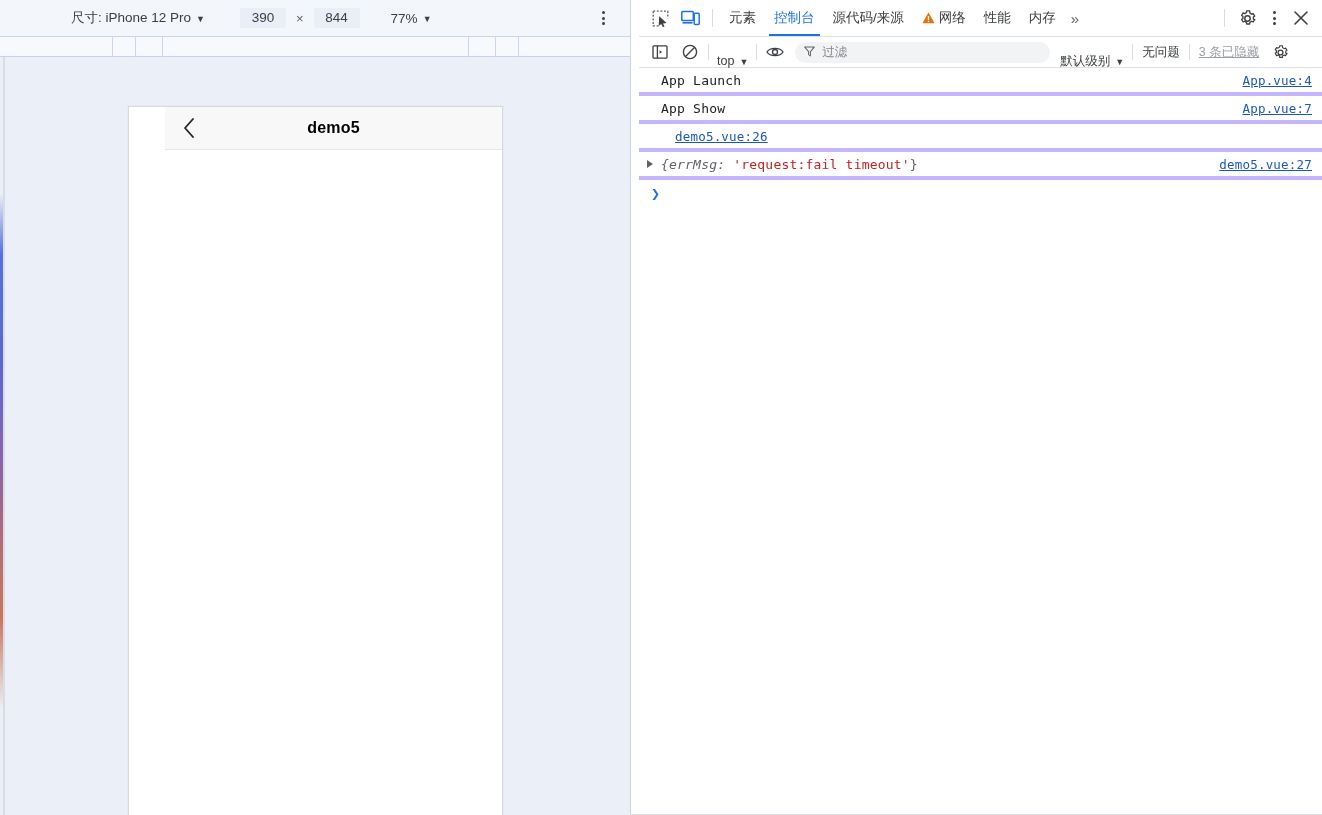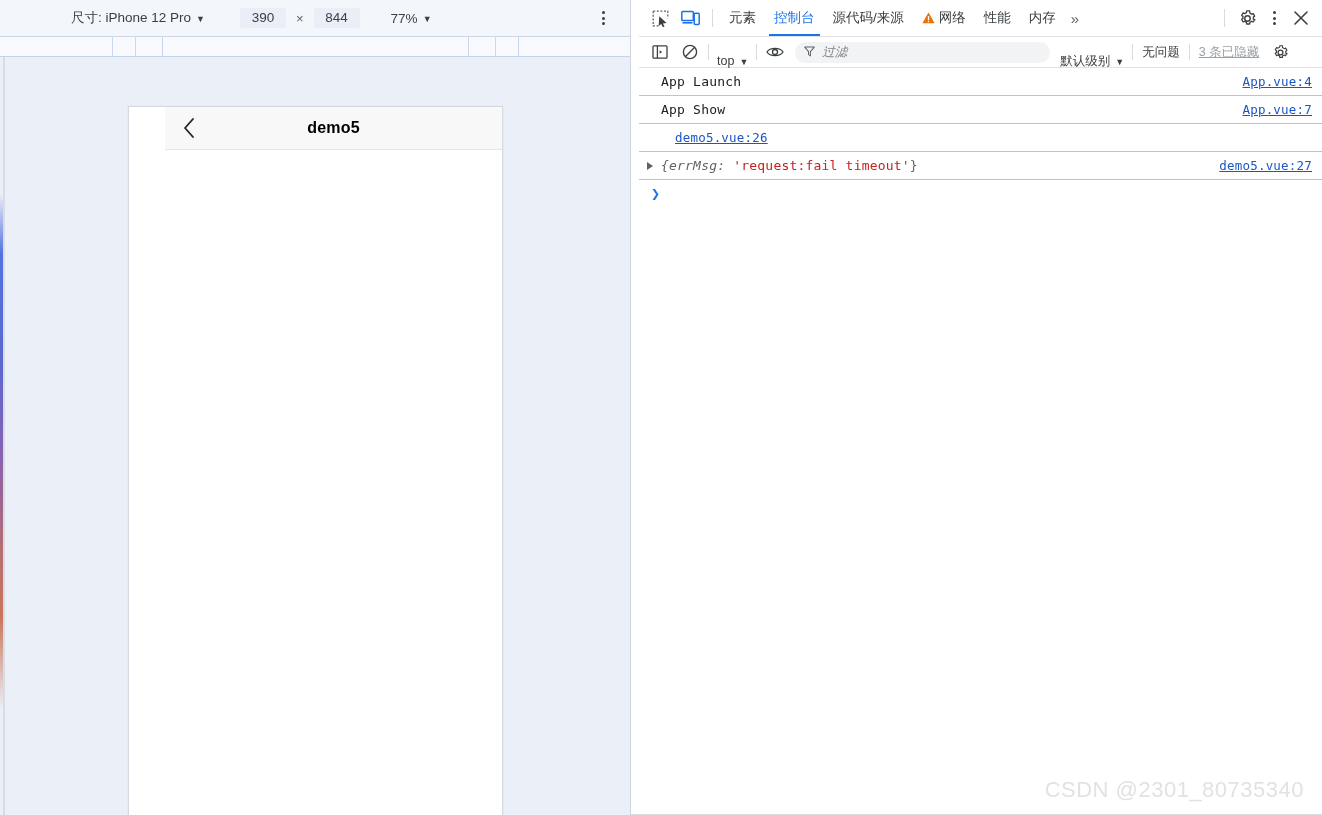--- a/index.html
+++ b/index.html
@@ -289,21 +289,20 @@
   #filter-input {
     flex: 1;
     height: 21px;
     max-width: 255px;
     background: #f1f3f4;
     border-radius: 11px;
     display: flex;
     align-items: center;
     padding: 0 9px;
     margin: 0 5px;
-    font-style: italic;
   }
   #filter-input .ph {
     font-size: 12.5px;
     color: #80868b;
     margin-left: 7px;
   }
   .tb-text {
     font-size: 12.5px;
     color: #3c4043;
     white-space: nowrap;
@@ -321,21 +320,21 @@
     flex: 1;
     overflow: hidden;
     background: #ffffff;
     position: relative;
     font-family: "DejaVu Sans Mono", "Liberation Mono", monospace;
   }
   .log-row {
     display: flex;
     align-items: center;
     min-height: 28px;
-    border-bottom: 1px solid #c4b5fd;
+    border-bottom: 4px solid #c4b5fd;
     padding: 0 10px 0 22px;
     font-size: 13px;
     color: #202124;
     position: relative;
   }
   .log-row .msg {
     flex: 1;
     white-space: nowrap;
     overflow: hidden;
     letter-spacing: .2px;
@@ -596,16 +595,15 @@
         <span class="disc"></span>
         <span class="msg"><span class="obj-k">{errMsg: </span><span class="obj-str">'request:fail timeout'</span><span class="obj-brace">}</span></span>
         <span class="src">demo5.vue:27</span>
       </div>
 
       <div id="console-prompt">
         <span class="chev">❯</span>
       </div>
     </div>
 
-    <div id="watermark">CSDN @2301_80735340</div>
     <div id="bottom-border"></div>
   </div>
 </div>
 
 </body></html>

